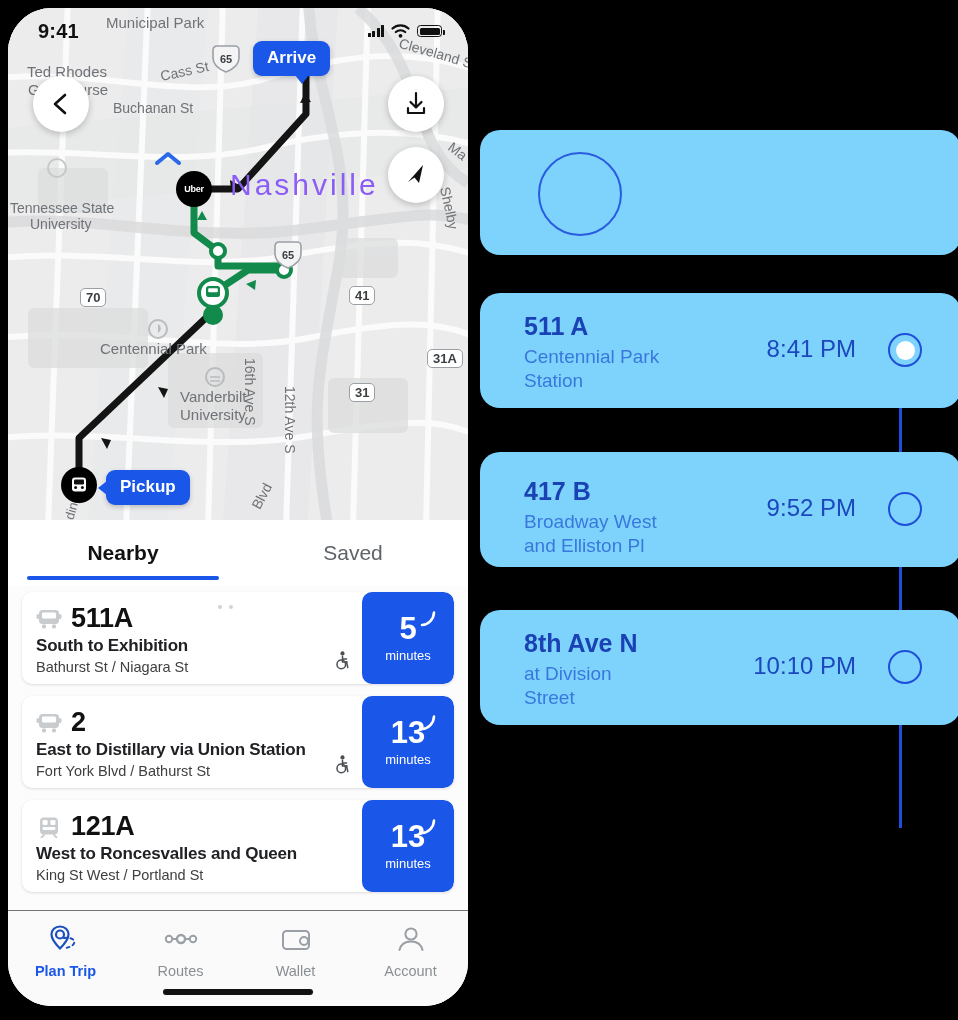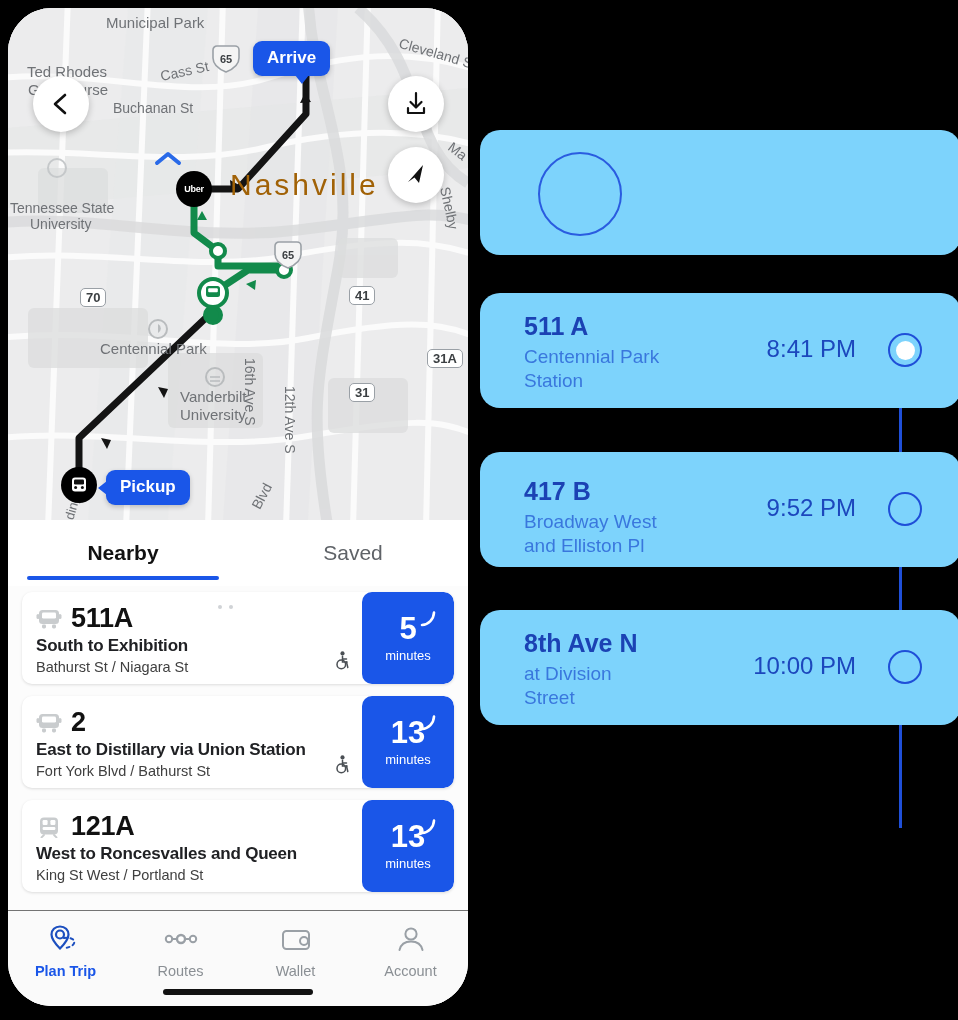--- a/index.html
+++ b/index.html
@@ -67,21 +67,21 @@
   .pill-pickup::after{content:"";position:absolute;left:-8px;top:11px;border-top:7px solid transparent;border-bottom:7px solid transparent;border-right:9px solid #1a56e8;}
 
   .map-node {
     position:absolute; background:#000; border-radius:50%;
     display:flex;align-items:center;justify-content:center; z-index:16;
   }
   .uber-node { left:168px; top:163px; width:36px; height:36px; color:#fff; font-size:9px; font-weight:bold; letter-spacing:-.2px;}
   .bus-node  { left:53px;  top:459px; width:36px; height:36px; }
 
   .map-label { position:absolute; color:#6f7276; font-weight:normal; z-index:5; white-space:nowrap;}
-  .nash { left:222px; top:160px; font-size:30px; letter-spacing:3px; color:#a16207; z-index:4;}
+  .nash { left:222px; top:160px; font-size:30px; letter-spacing:3px; color:#8b5cf6; z-index:4;}
   .shield {
     position:absolute; z-index:6; background:#fff; border:1.6px solid #9aa0a6;
     border-radius:5px; font-size:13px; color:#3c4043; font-weight:bold;
     padding:1px 5px; text-align:center;
   }
   .chev-up { position:absolute; left:146px; top:142px; z-index:8;}
 
   
   .sheet {
     position:absolute; left:0; top:512px; width:460px; height:486px;
@@ -271,20 +271,39 @@
       <div class="shield" style="left:341px;top:278px">41</div>
       <div class="shield" style="left:419px;top:341px">31A</div>
       <div class="shield" style="left:341px;top:375px">31</div>
 
       <div class="chev-up">
         <svg width="28" height="16" viewBox="0 0 28 16">
             <path d="M3 13 L14 4 L25 13" stroke="#2a6ae8" stroke-width="4" fill="none" stroke-linecap="round" stroke-linejoin="round"></path>
           </svg>
       </div>
 
+      <div class="status-bar">
+        <div class="status-time">9:41</div>
+        <div class="status-icons">
+          <span class="sig">
+              <i></i>
+              <i></i>
+              <i></i>
+              <i></i>
+            </span>
+          <svg width="19" height="14" viewBox="0 0 19 14">
+            <path d="M1.5 4.5 A12 12 0 0 1 17.5 4.5" stroke="#111" stroke-width="2.2" fill="none" stroke-linecap="round"></path>
+            <path d="M4.8 8 A7.5 7.5 0 0 1 14.2 8" stroke="#111" stroke-width="2.2" fill="none" stroke-linecap="round"></path>
+            <circle cx="9.5" cy="11.8" r="1.9" fill="#111"></circle>
+          </svg>
+          <span class="batt">
+              <i></i>
+            </span>
+        </div>
+      </div>
 
       <div class="circle-btn back-btn">
         <svg width="24" height="24" viewBox="0 0 24 24">
           <path d="M16 3 L6 12 L16 21" stroke="#111" stroke-width="2.6" fill="none" stroke-linecap="round" stroke-linejoin="round"></path>
         </svg>
       </div>
       <div class="circle-btn dl-btn">
         <svg width="26" height="26" viewBox="0 0 26 26">
           <path d="M13 2 L13 16 M7.5 11 L13 16.5 L18.5 11" stroke="#111" stroke-width="2.2" fill="none" stroke-linecap="round" stroke-linejoin="round"></path>
           <path d="M5 17 L5 22 L21 22 L21 17" stroke="#111" stroke-width="2.2" fill="none" stroke-linecap="round" stroke-linejoin="round"></path>
@@ -477,19 +496,19 @@
       <div class="rsub" style="white-space:pre-line">Broadway West
 and Elliston Pl</div>
       <div class="rtime">9:52 PM</div>
       <div class="dot"></div>
     </div>
 
     <div class="rcard ritem r3">
       <div class="rtitle">8th Ave N</div>
       <div class="rsub" style="white-space:pre-line">at Division
 Street</div>
-      <div class="rtime">10:00 PM</div>
+      <div class="rtime">10:10 PM</div>
       <div class="dot"></div>
     </div>
 
   </div>
 
 </div>
 
 </body></html>

